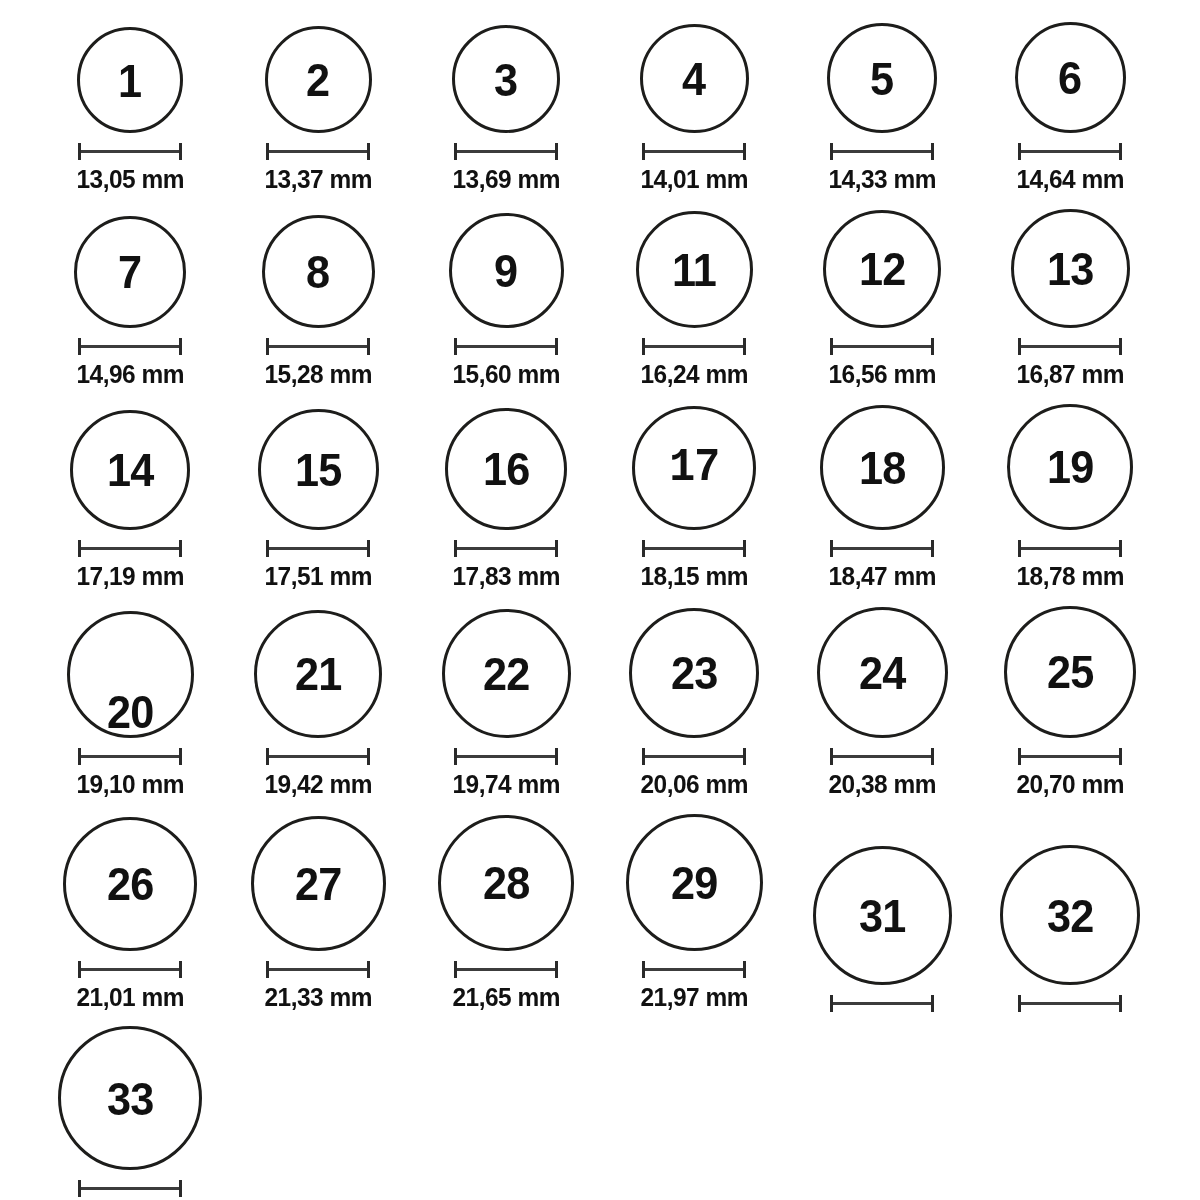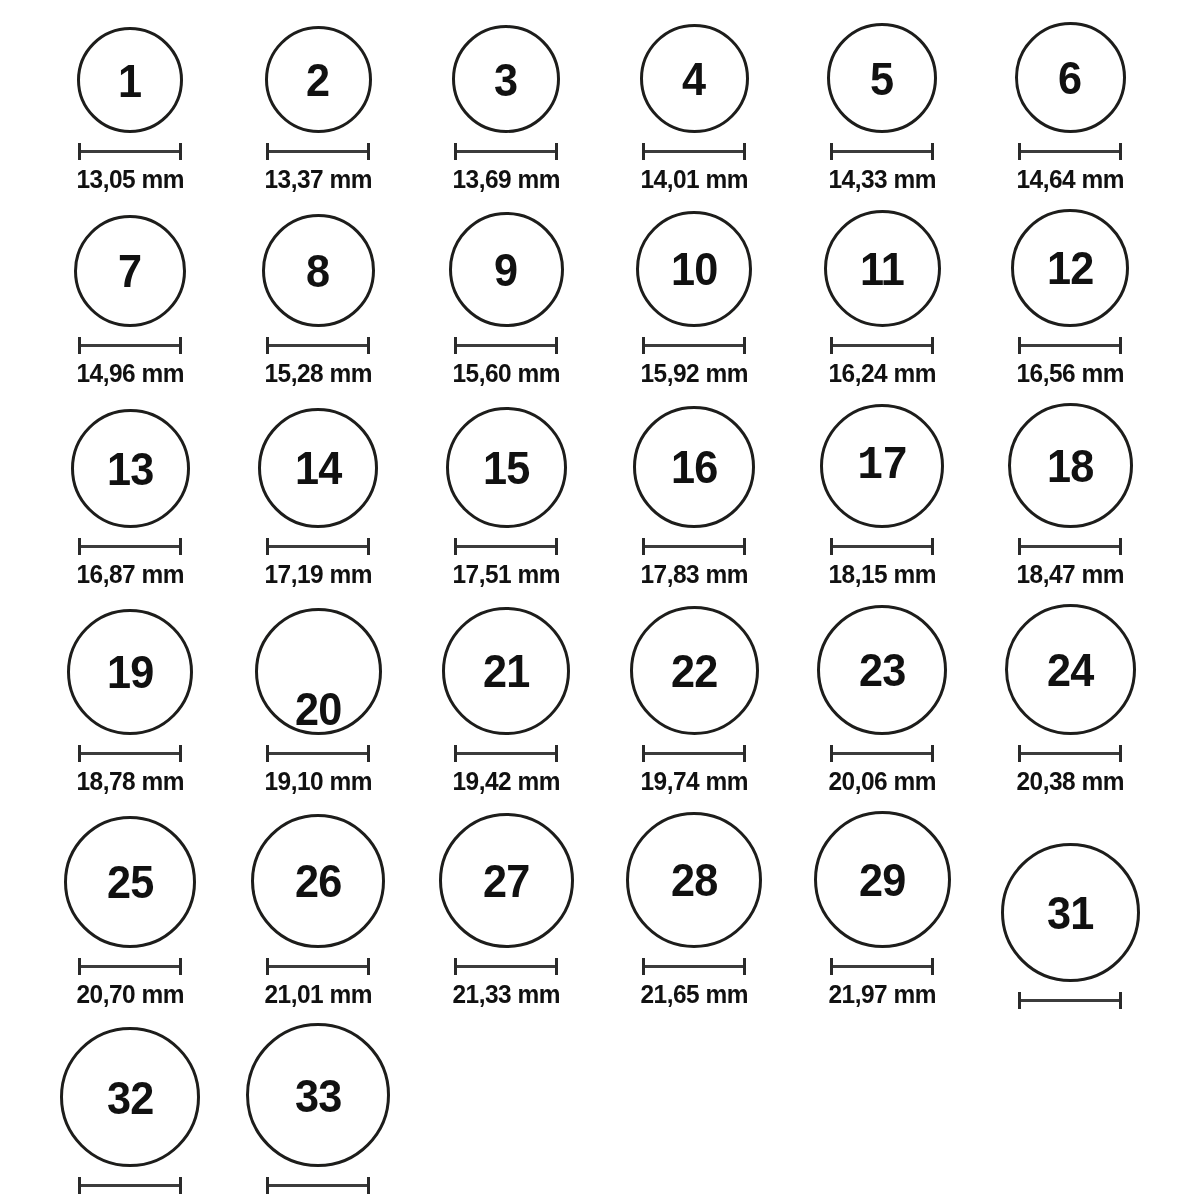--- a/index.html
+++ b/index.html
@@ -148,29 +148,20 @@
     <div class="cell">
     <div class="circle" style="width: 115px; height: 115px;">
       <span class="num">9</span>
     </div>
     <div class="measure">
       <div class="bar"></div>
     </div>
     <div class="label">15,60 mm</div>
   </div>
     <div class="cell">
-    <div class="circle" style="width: 116px; height: 116px;">
-      <span class="num">10</span>
-    </div>
-    <div class="measure">
-      <div class="bar"></div>
-    </div>
-    <div class="label">15,92 mm</div>
-  </div>
-    <div class="cell">
     <div class="circle" style="width: 117px; height: 117px;">
       <span class="num">11</span>
     </div>
     <div class="measure">
       <div class="bar"></div>
     </div>
     <div class="label">16,24 mm</div>
   </div>
     <div class="cell">
     <div class="circle" style="width: 118px; height: 118px;">

